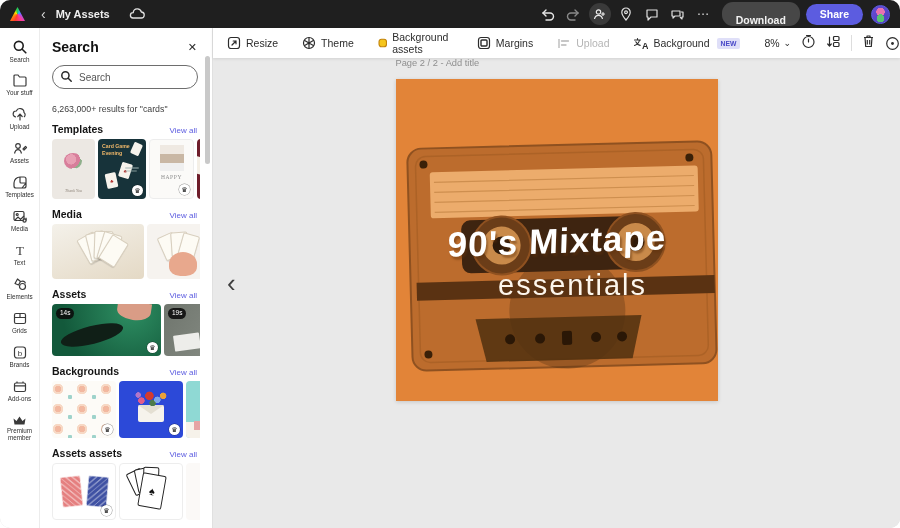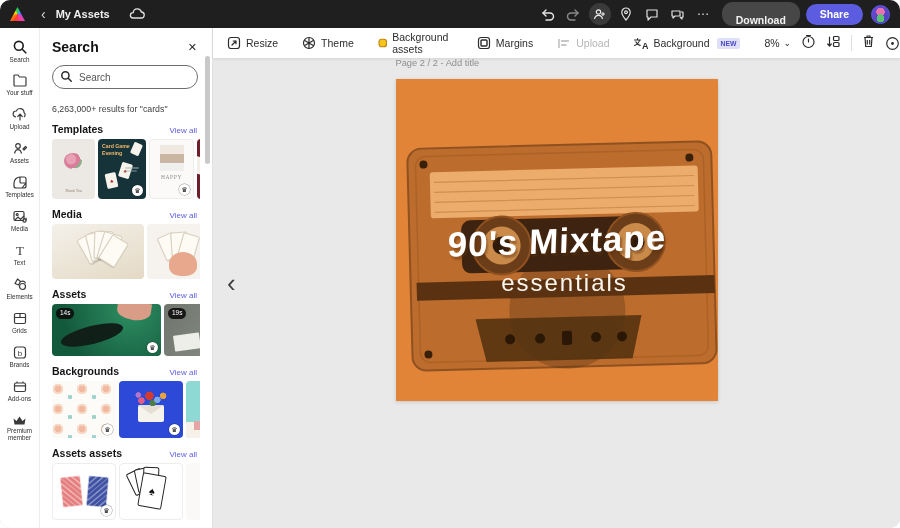--- a/index.html
+++ b/index.html
@@ -107,21 +107,21 @@
   .zoom-chev{font-size:9px;color:#2C2C2C;}
   .vdiv{width:1px;height:16px;background:#DDD;}
   .add-ctl{display:flex;align-items:center;gap:5px;font-size:10.5px;color:#2C2C2C;}
 
   .workspace{flex:1;position:relative;display:flex;flex-direction:column;align-items:center;}
   .canvas-col{width:322px;}
   .page-label{font-size:9.3px;color:#8E8E8E;height:14px;margin-bottom:7px;cursor:default;}
   .canvas{width:322px;height:322px;background:#E28438;position:relative;overflow:hidden;box-shadow:0 1px 4px rgba(0,0,0,.15);}
   .canvas svg{position:absolute;left:0;top:0;}
   .cv-title{position:absolute;left:0;top:142px;width:100%;text-align:center;font-size:35px;font-weight:bold;color:#FFFFFF;letter-spacing:1px;transform:rotate(-2deg) skewX(-4deg);text-shadow:2px 3px 2px rgba(95,48,10,.45);white-space:nowrap;}
-  .cv-sub{position:absolute;left:8px;top:190px;width:100%;text-align:center;font-size:24px;color:#FDF6EC;letter-spacing:2px;}
+  .cv-sub{position:absolute;left:16px;top:190px;width:100%;text-align:center;font-size:29px;color:#FDF6EC;letter-spacing:2px;}
   .nav-prev{position:absolute;left:14px;top:212px;font-size:26px;color:#3F3F3F;line-height:1;cursor:default;}
 </style>
 </head>
 <body>
 
 <div class="window">
 
   <div class="topbar">
     <div class="logo"></div>
     <div class="tb-back">‹</div>

